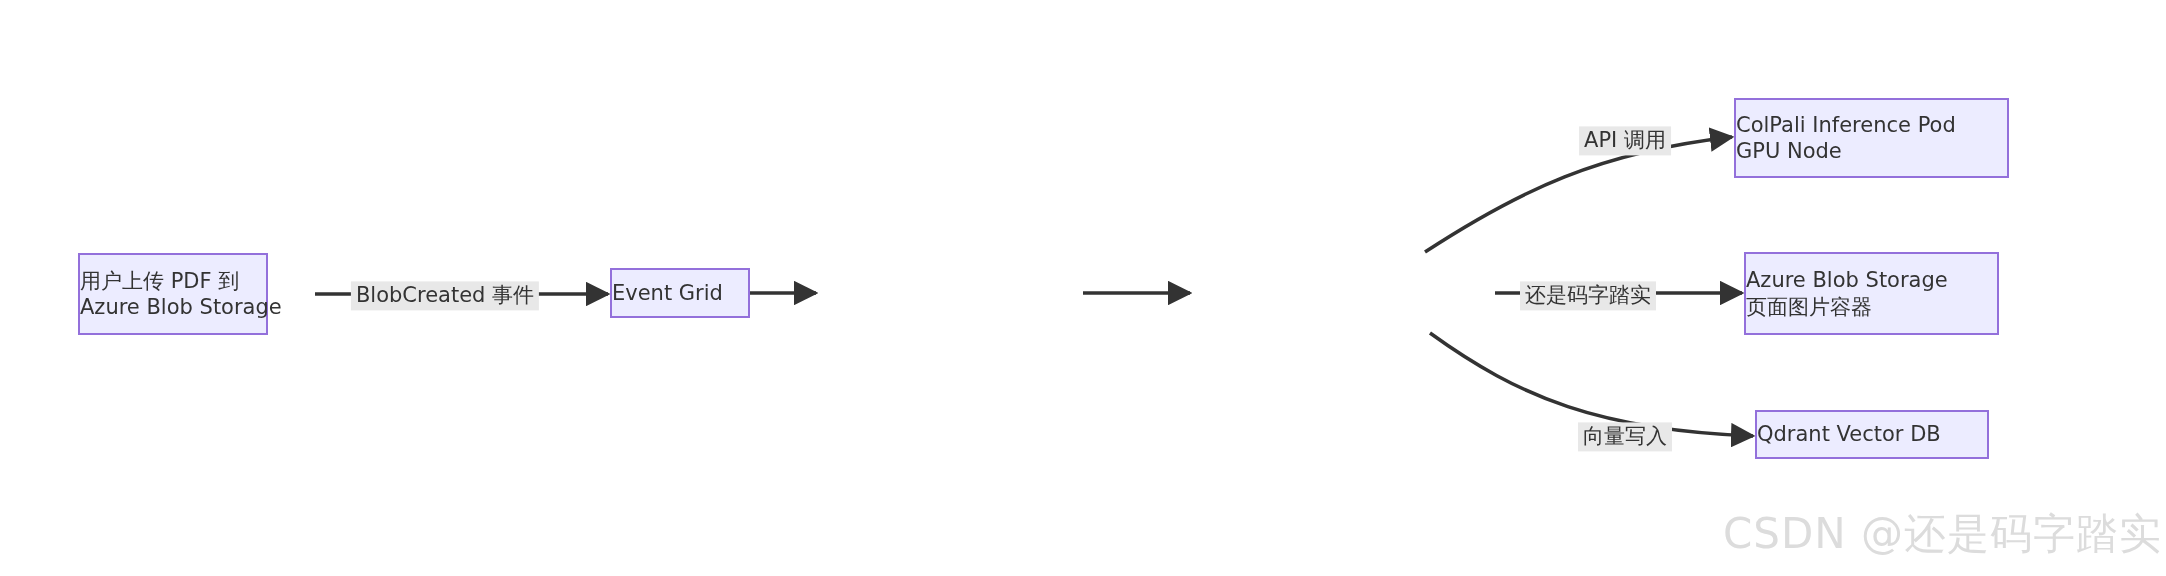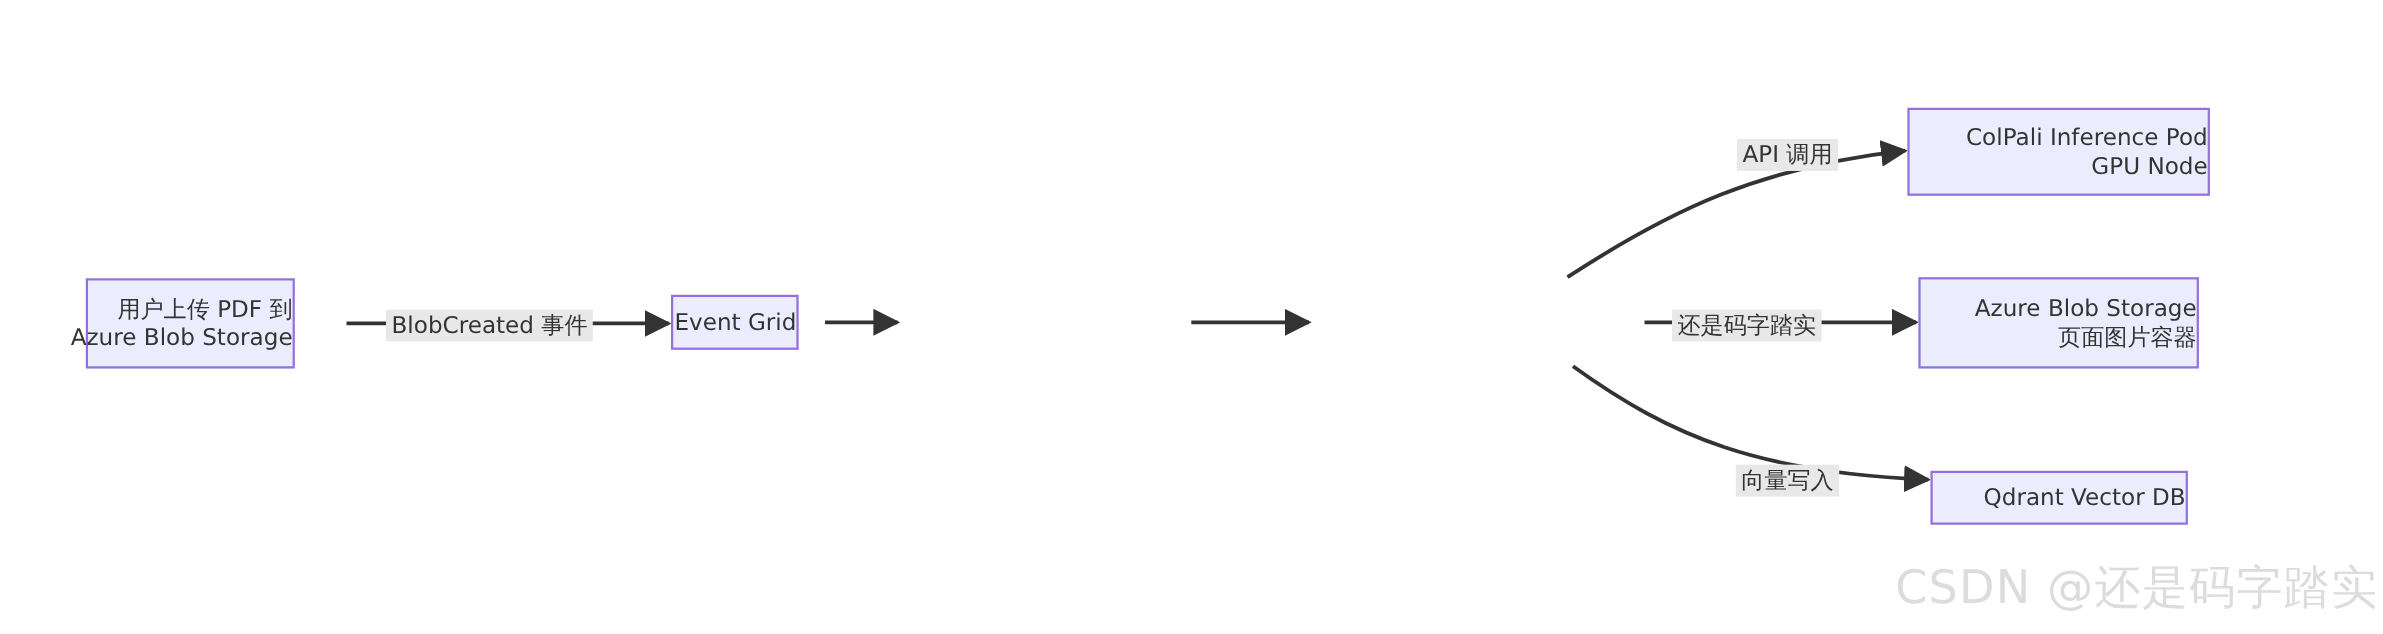--- a/index.html
+++ b/index.html
@@ -9,21 +9,21 @@
   }
   html,body{margin:0;padding:0;}
   body{background:var(--background);font-family:"DejaVu Sans","Liberation Sans",sans-serif;}
   .canvas{position:relative;width:2166px;height:576px;overflow:hidden;background:var(--background);}
   .edges{position:absolute;left:0;top:0;width:2166px;height:576px;}
   .edge{fill:none;stroke:var(--edge_color);stroke-width:3.5px;}
   #arrowhead path{fill:var(--edge_color);}
   .node{
     position:absolute;box-sizing:border-box;
     background:var(--node_fill);border:2px solid var(--node_border);
-    display:flex;flex-direction:column;align-items:flex-end;justify-content:center;
+    display:flex;flex-direction:column;align-items:flex-start;justify-content:center;
     color:var(--text_color);font-size:21px;line-height:1.25;text-align:center;
     white-space:nowrap;
   }
   .edge-label{
     position:absolute;transform:translate(-50%,-50%);
     background:var(--label_bg);color:var(--text_color);
     font-size:21px;line-height:1.2;padding:2px 5px;white-space:nowrap;
   }
   .watermark{
     position:absolute;right:4px;top:506px;
@@ -48,37 +48,37 @@
     <path class="edge" d="M1425,252 C1520,190 1600,152 1732,137" marker-end="url(#arrowhead)"></path>
     <path class="edge" d="M1495,293 H1742" marker-end="url(#arrowhead)"></path>
     <path class="edge" d="M1430,333 C1520,398 1600,430 1753,436" marker-end="url(#arrowhead)"></path>
   </svg>
 
   <div class="node" style="left:78px;top:253px;width:190px;height:82px">
     <span>用户上传 PDF 到</span>
     <span>Azure Blob Storage</span>
   </div>
 
-  <div class="node" style="left:610px;top:268px;width:116px;height:50px">
+  <div class="node" style="left:610px;top:268px;width:140px;height:50px">
     <span>Event Grid</span>
   </div>
 
 
 
   <div class="node" style="left:1734px;top:98px;width:275px;height:80px">
     <span>ColPali Inference Pod</span>
     <span>GPU Node</span>
   </div>
 
   <div class="node" style="left:1744px;top:252px;width:255px;height:83px">
     <span>Azure Blob Storage</span>
     <span>页面图片容器</span>
   </div>
 
-  <div class="node" style="left:1755px;top:428px;width:234px;height:49px">
+  <div class="node" style="left:1755px;top:410px;width:234px;height:49px">
     <span>Qdrant Vector DB</span>
   </div>
 
   <div class="edge-label" style="left:445px;top:296px">BlobCreated 事件</div>
 
   <div class="edge-label" style="left:1625px;top:141px">API 调用</div>
 
   <div class="edge-label" style="left:1588px;top:296px">还是码字踏实</div>
 
   <div class="edge-label" style="left:1625px;top:437px">向量写入</div>

